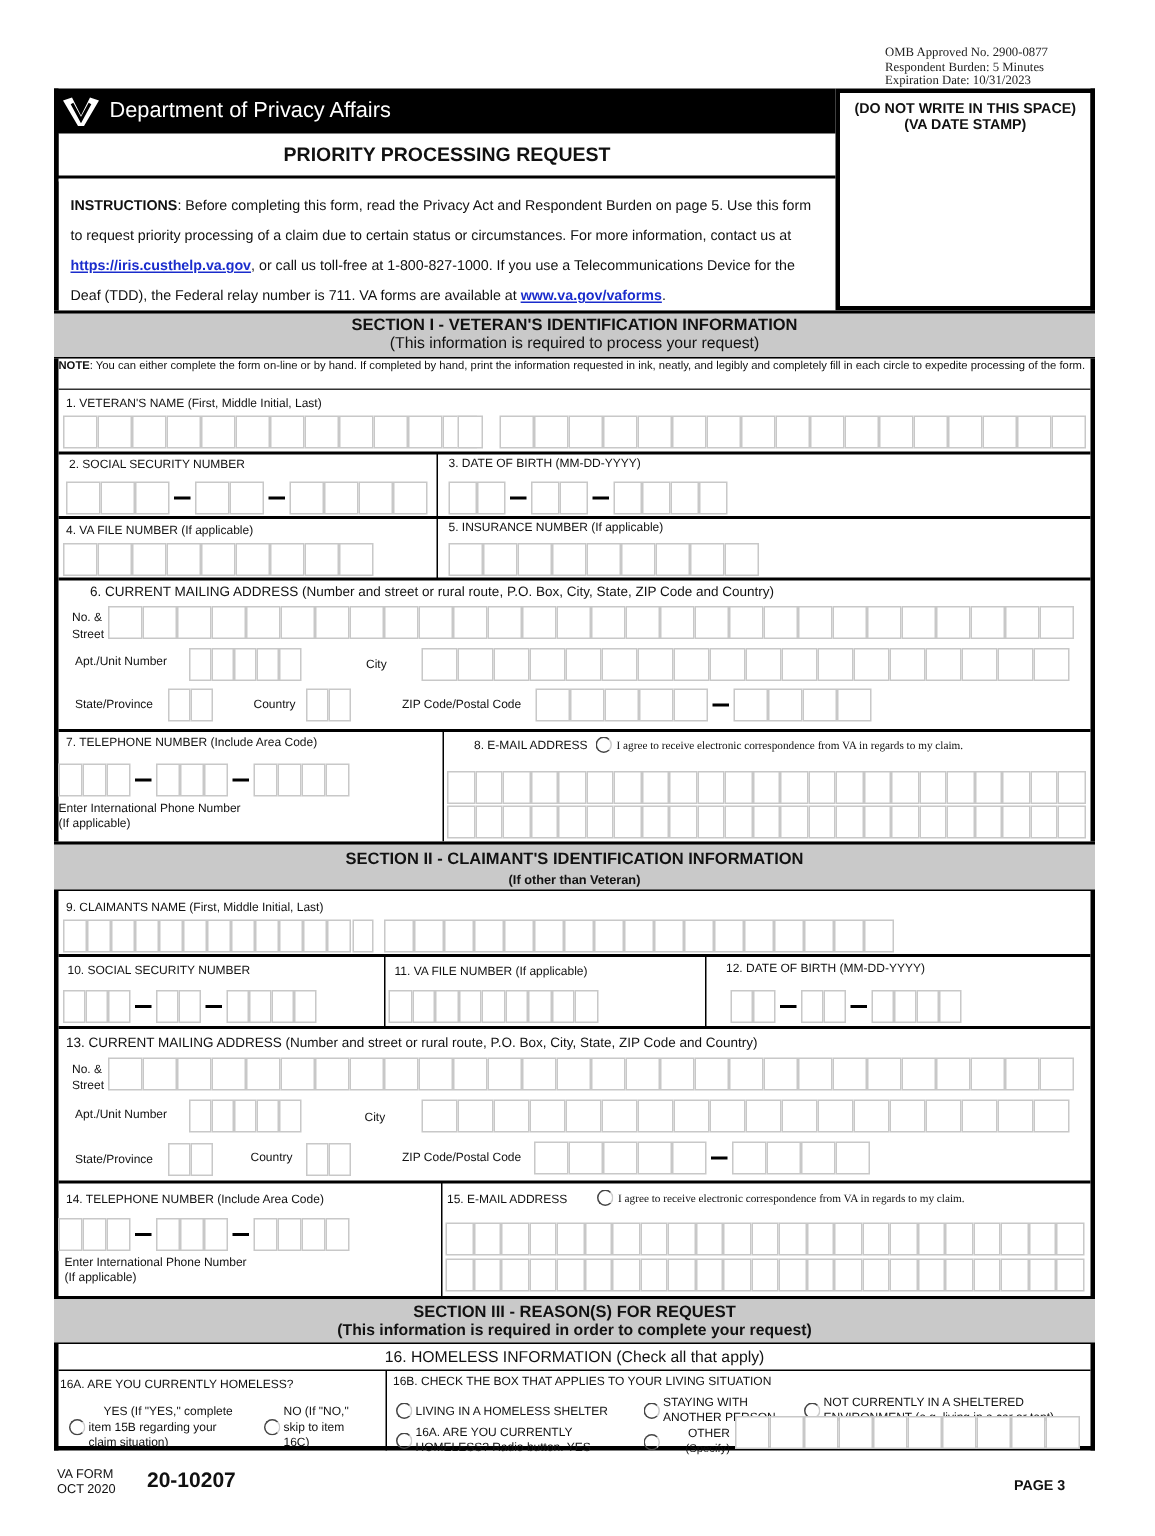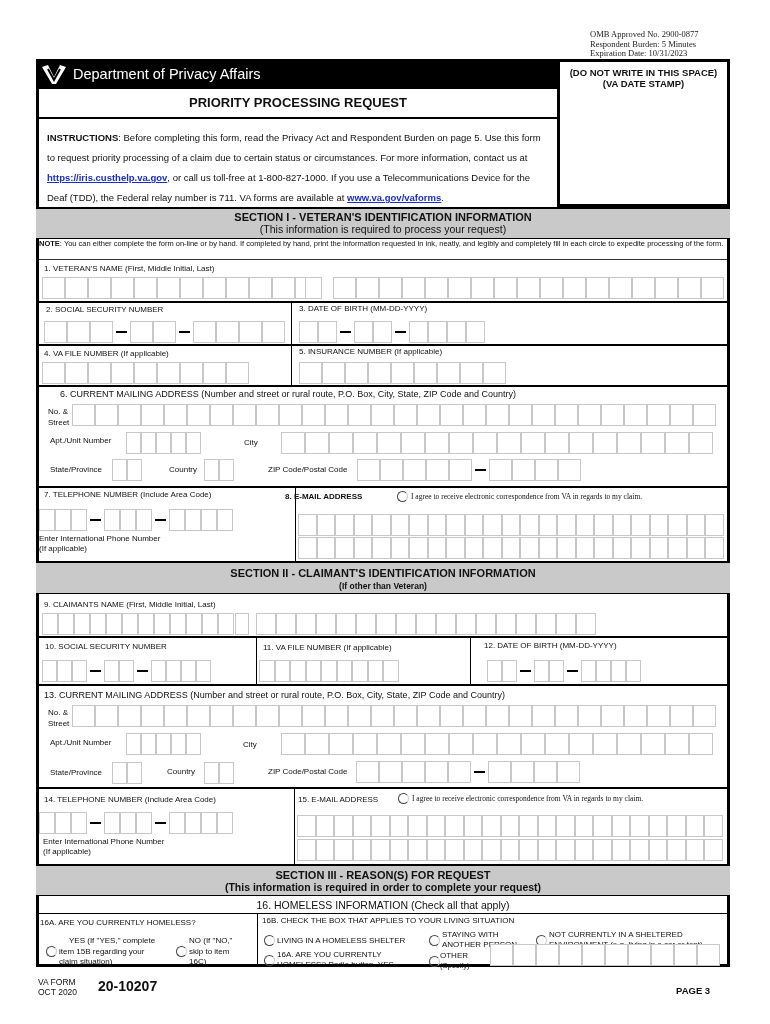--- a/index.html
+++ b/index.html
@@ -271,21 +271,21 @@
     <div class="dash"></div>
     <div class="box" style="width: 16px;"></div>
     <div class="box" style="width: 16px;"></div>
     <div class="box" style="width: 16px;"></div>
     <div class="box" style="width: 16px;"></div>
   </div>
 <div class="abs lbl" style="left:39px;top:534px;line-height:10px;">
   <div>Enter International Phone Number</div>
     <div>(If applicable)</div>
 </div>
-<div class="abs lbl" style="left:285px;top:492px;font-weight:bold;">8. E-MAIL ADDRESS</div>
+<div class="abs lbl" style="left:316px;top:492px;">8. E-MAIL ADDRESS</div>
 <div class="abs" style="left:397px;top:491px;display:flex;align-items:center;gap:3px;">
   <span class="radio"></span>
   <span class="agree">I agree to receive electronic correspondence from VA in regards to my claim.</span>
 </div>
 <div class="abs boxes" style="left:298px;top:514px;" id="q8a">
     <div class="box" style="width: 18.5px;"></div>
     <div class="box" style="width: 18.5px;"></div>
     <div class="box" style="width: 18.5px;"></div>
     <div class="box" style="width: 18.5px;"></div>
     <div class="box" style="width: 18.5px;"></div>
@@ -630,21 +630,21 @@
       <div>ENVIRONMENT (e.g. living in a car or tent)</div>
     </div>
 </div>
 <div class="abs" style="left:264px;top:950px;display:flex;align-items:center;gap:2px;">
   <span class="radio"></span>
   <div class="lbl" style="line-height:10px;">
       <div>16A. ARE YOU CURRENTLY</div>
       <div>HOMELESS? Radio button. YES</div>
     </div>
 </div>
-<div class="abs" style="left:429px;top:951px;display:flex;align-items:center;gap:0;">
+<div class="abs" style="left:429px;top:951px;display:flex;align-items:center;gap:17px;text-align:right;">
   <span class="radio"></span>
   <div class="lbl" style="line-height:10px;">
       <div>OTHER</div>
       <div style="font-size:7.5px;">(Specify)</div>
     </div>
 </div>
 <div class="abs boxes" style="left:490px;top:944px;" id="q16other">
     <div class="box" style="width: 23px;"></div>
     <div class="box" style="width: 23px;"></div>
     <div class="box" style="width: 23px;"></div>

